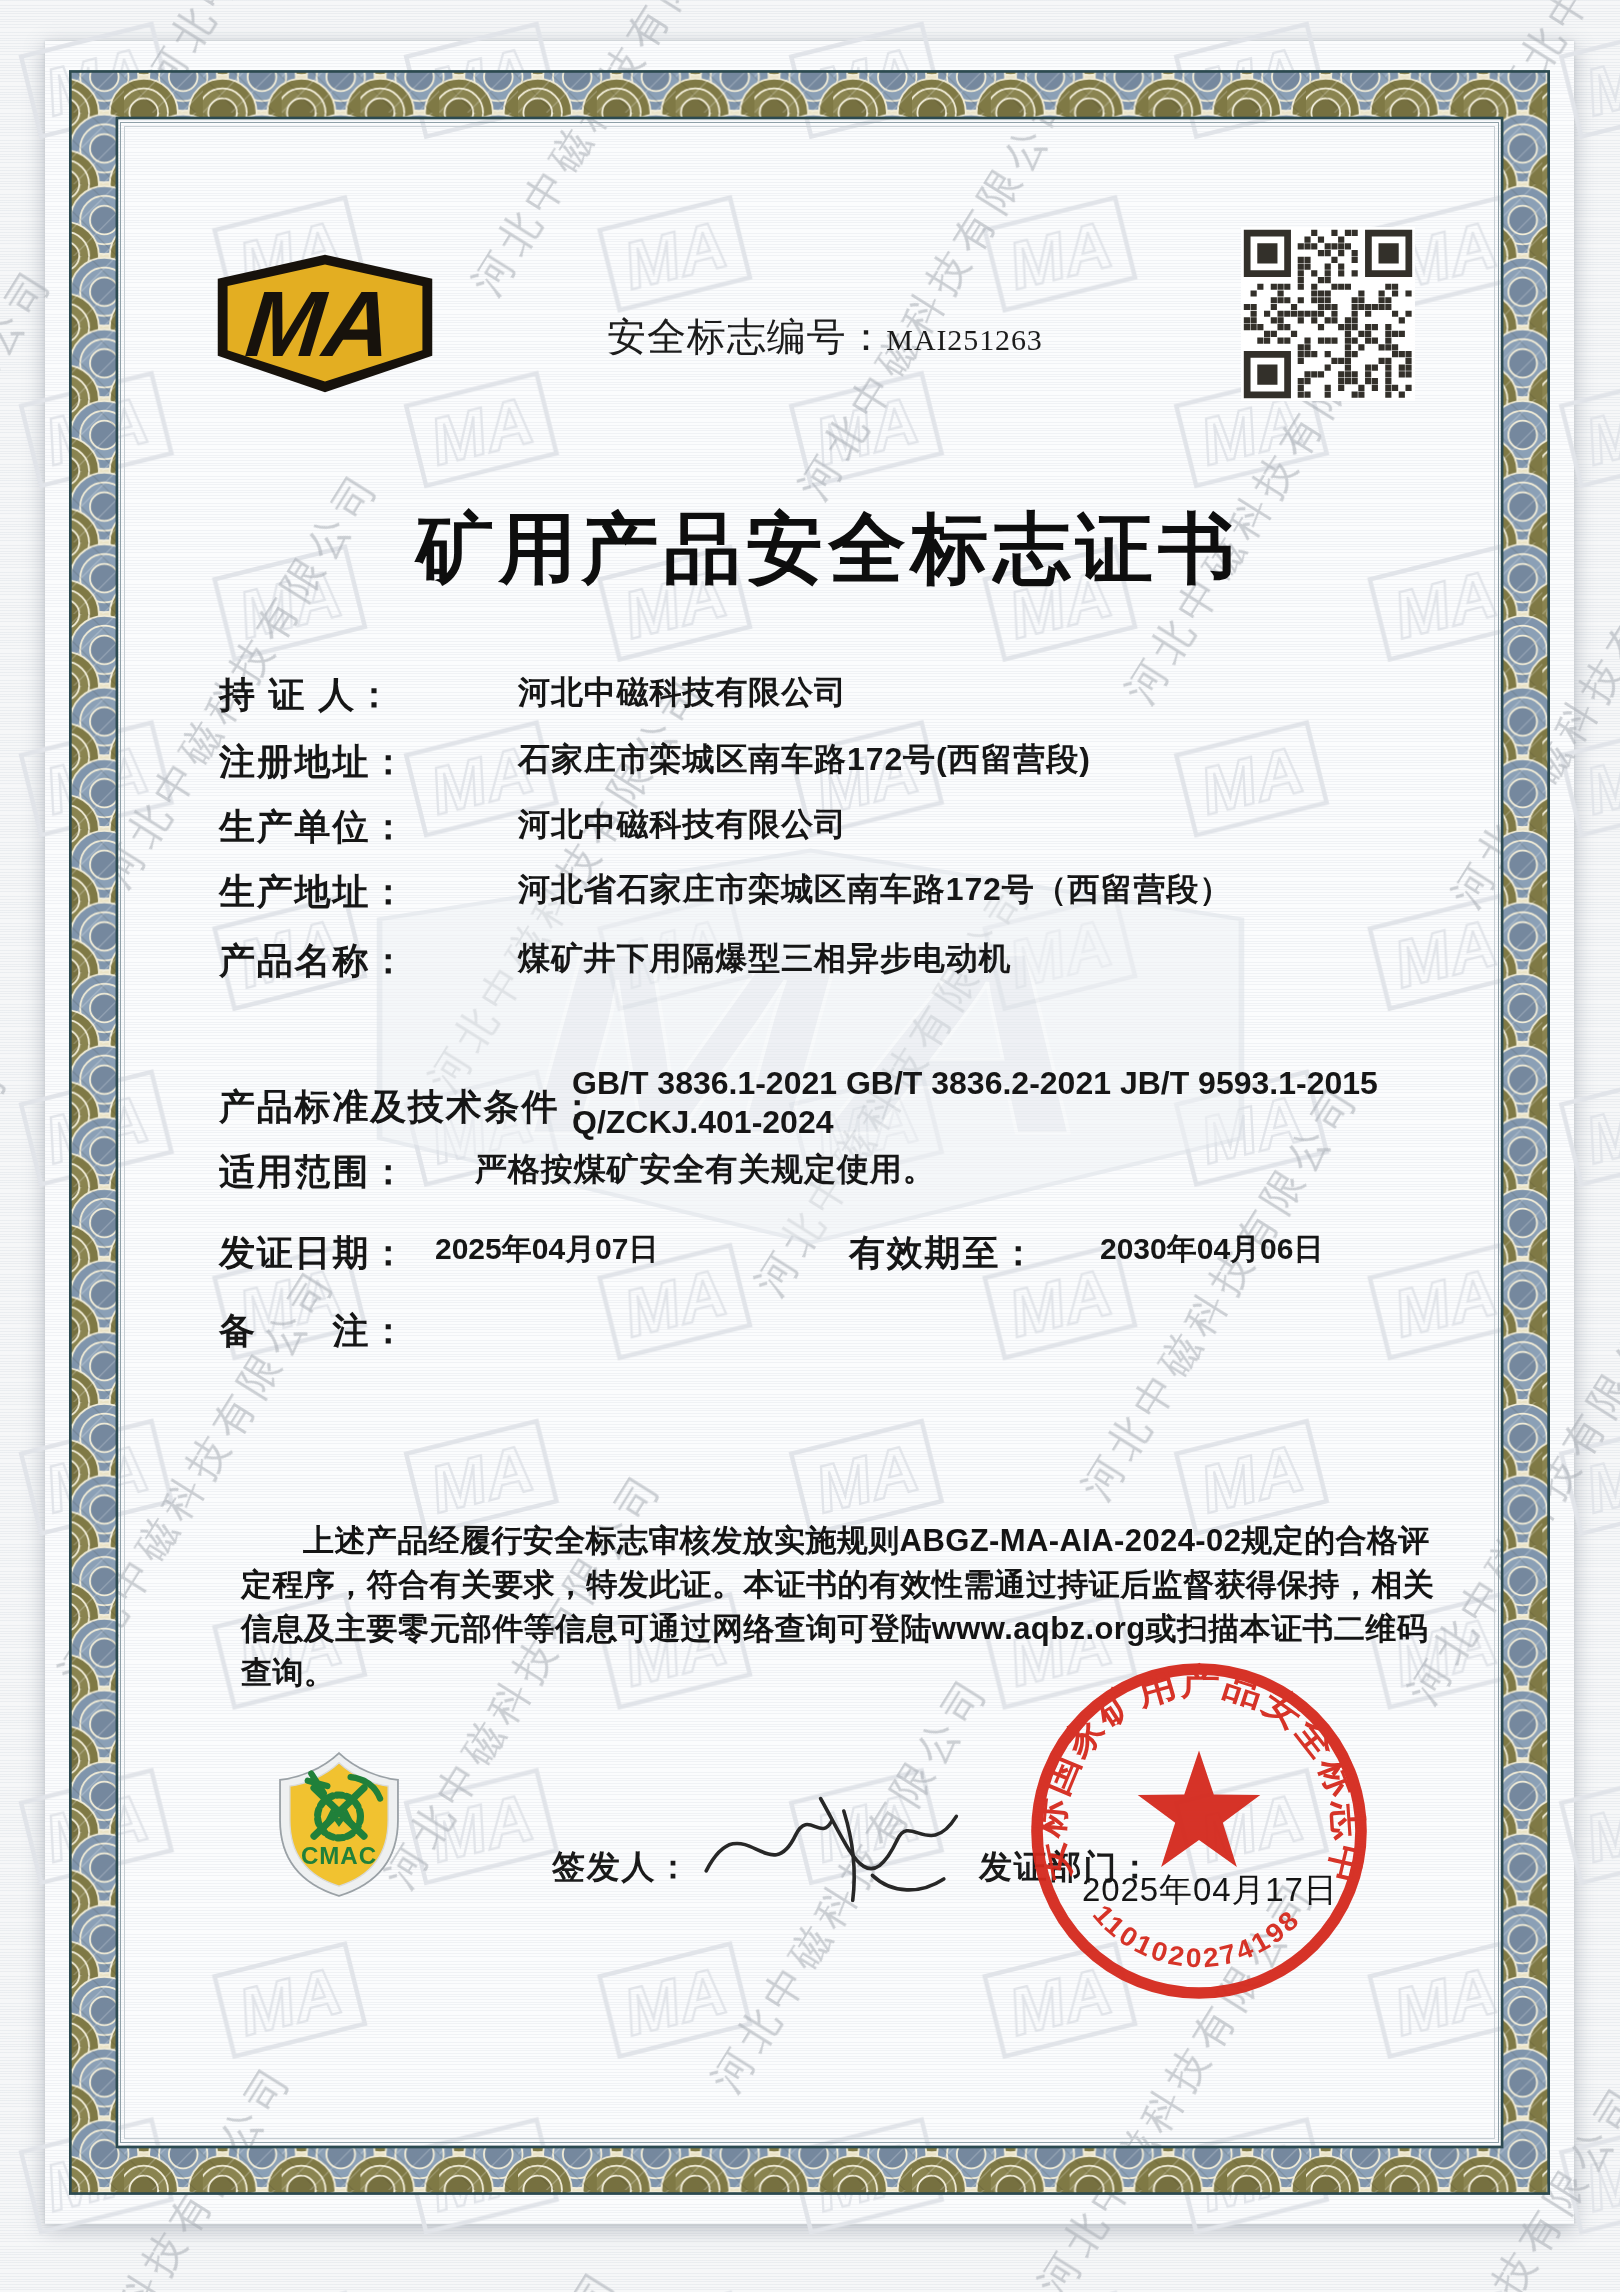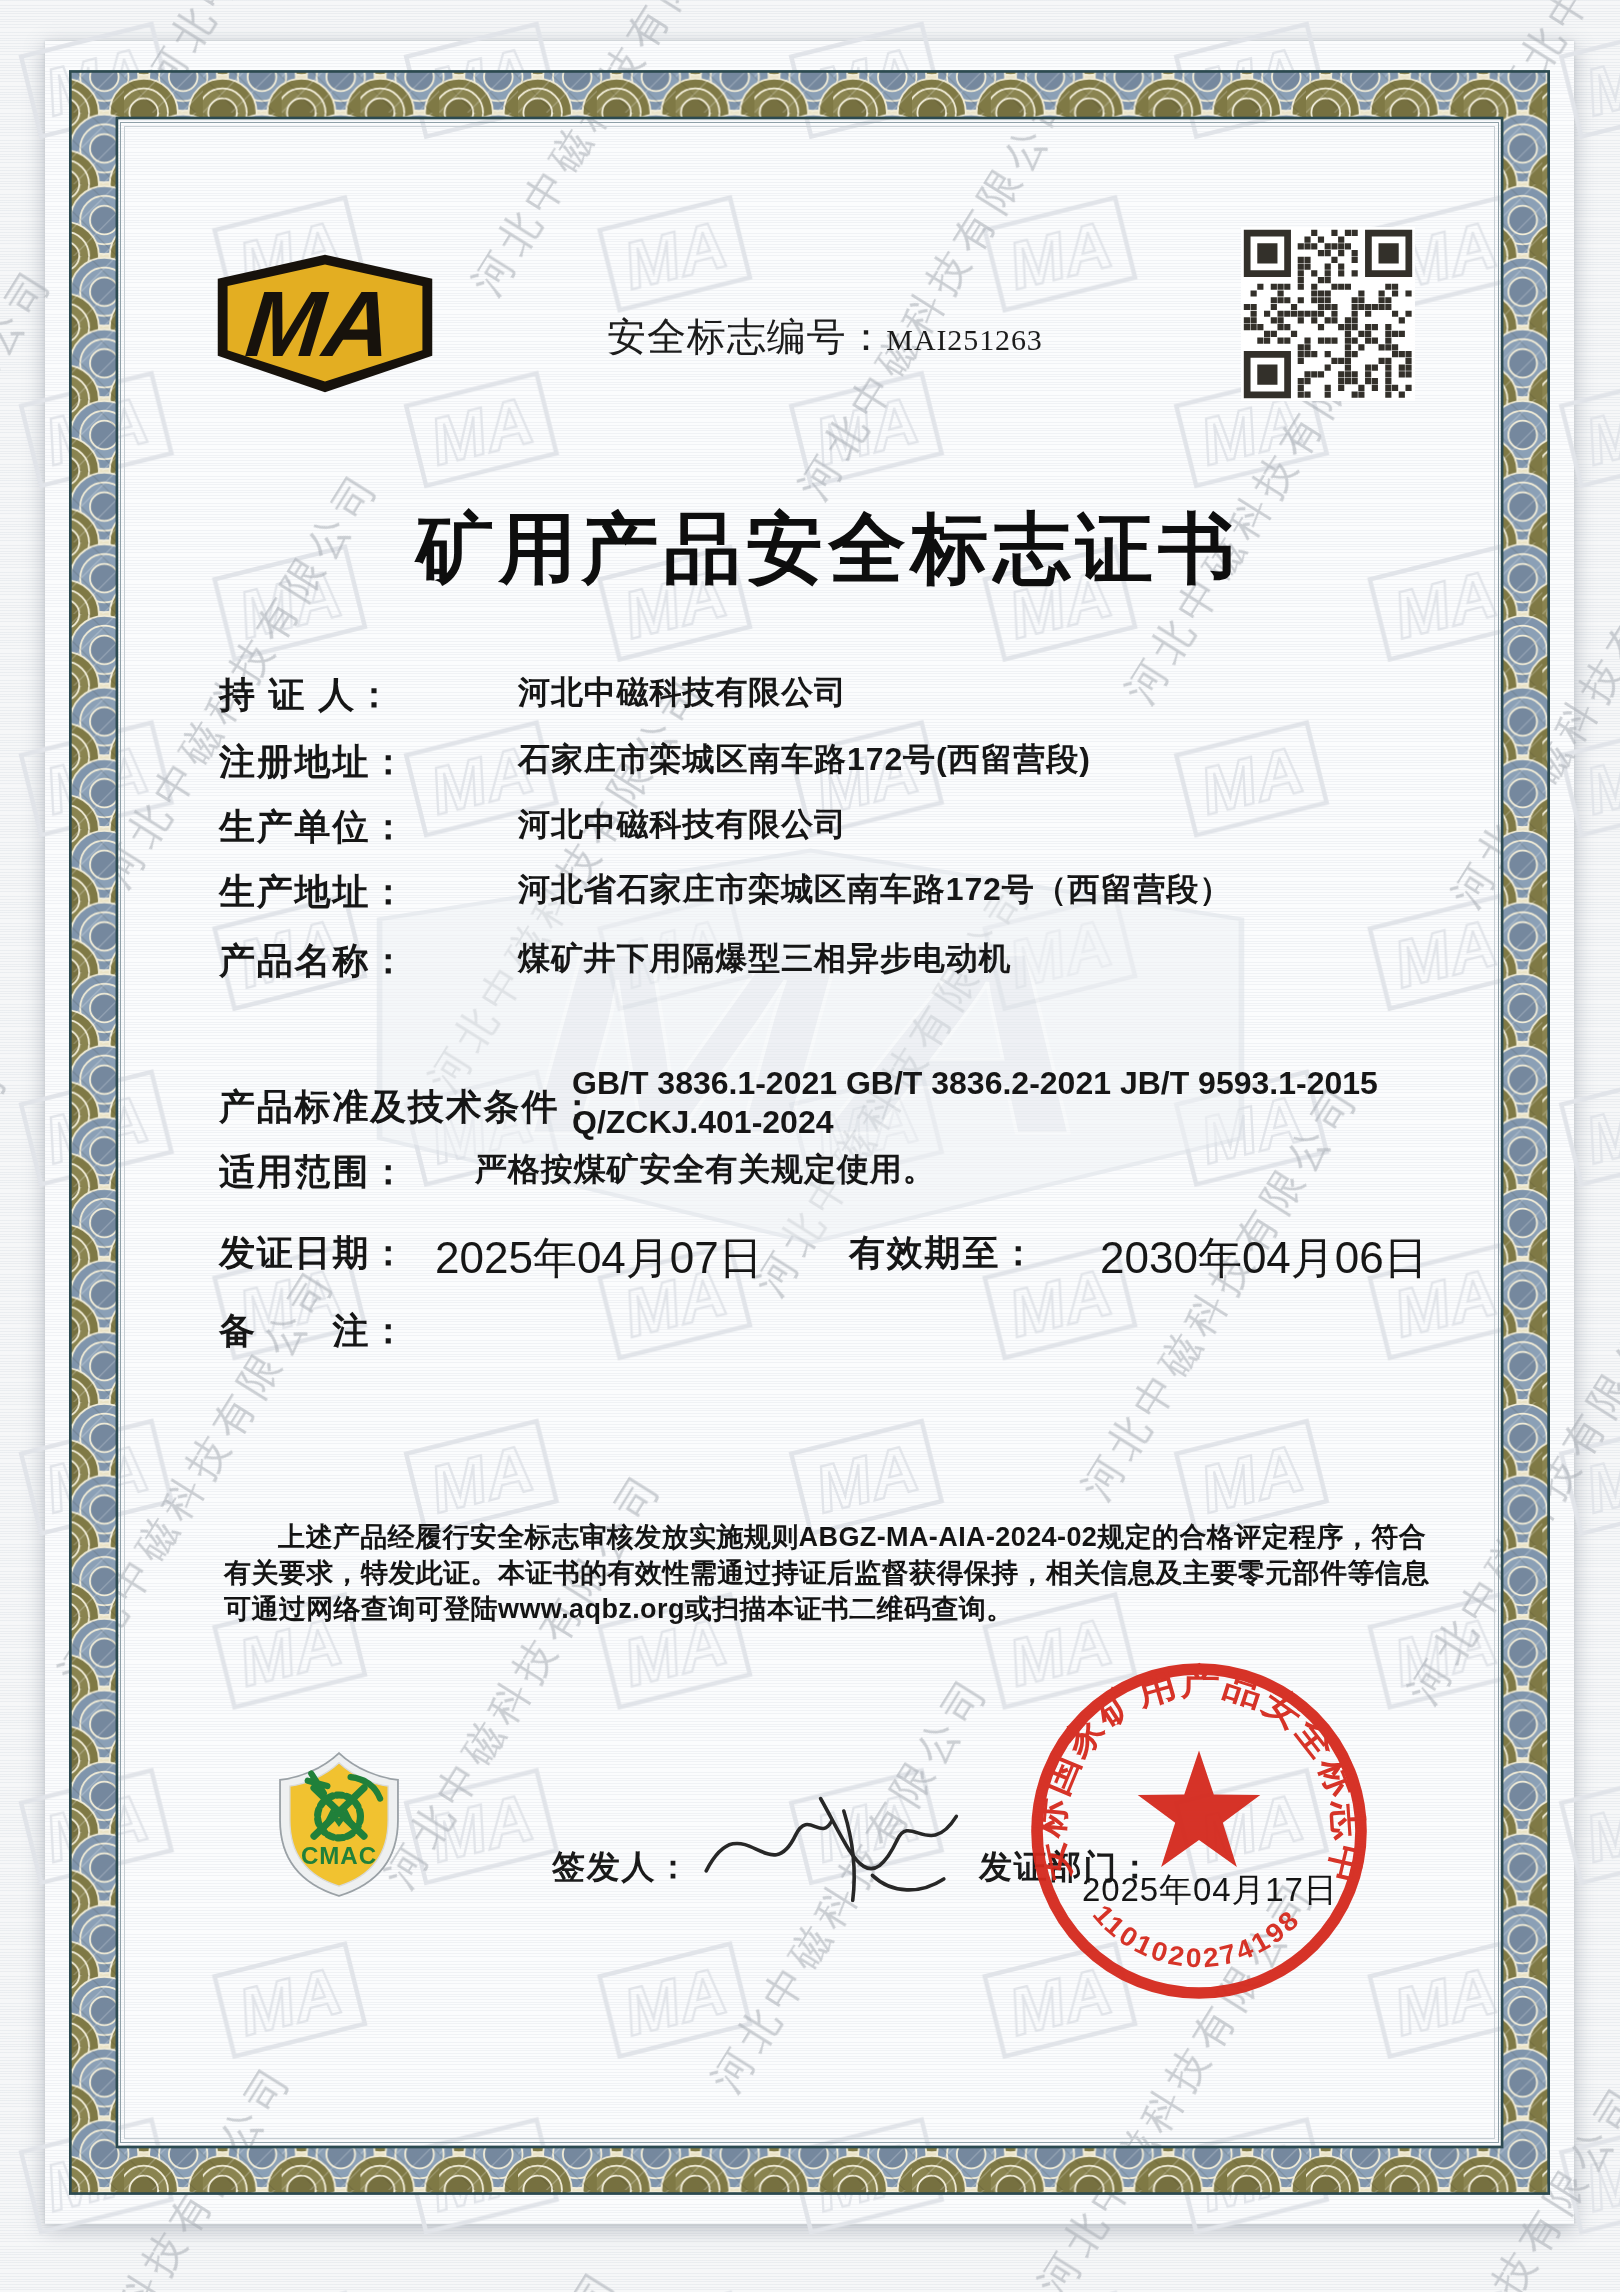--- a/index.html
+++ b/index.html
@@ -34,25 +34,25 @@
   .qr{position:absolute;left:1196px;top:186px;background:#fff;padding:0;}
   .doc-title{
     position:absolute;left:0;top:457px;width:100%;text-align:center;
     font-size:77px;font-weight:900;color:#0e0e0e;letter-spacing:5.4px;margin-left:19px;
   }
   
   .row{position:absolute;left:174px;display:flex;color:#161616;}
   .row .lbl{width:299px;font-size:36px;font-weight:600;letter-spacing:1.8px;flex:none;}
   .row .val{font-size:32px;font-weight:800;letter-spacing:0.9px;}
   .lbl-abs{position:absolute;font-size:36px;font-weight:600;letter-spacing:1.8px;color:#161616;}
-  .val-abs{position:absolute;font-size:44px;font-weight:400;color:#161616;}
+  .val-abs{position:absolute;font-size:30px;font-weight:700;color:#161616;}
   .std-val{position:absolute;left:527px;top:1023px;width:905px;font-size:32px;font-weight:700;line-height:39px;color:#161616;}
   .para{
-    position:absolute;left:179px;top:1478px;width:1209px;
-    font-size:27px;font-weight:700;line-height:36px;color:#141414;text-indent:2em;letter-spacing:0.4px;
+    position:absolute;left:196px;top:1478px;width:1209px;
+    font-size:31px;font-weight:700;line-height:44px;color:#141414;text-indent:2em;letter-spacing:0.4px;
   }
   
   .cmac-badge{position:absolute;left:227px;top:1709px;}
   .signer-label{position:absolute;left:507px;top:1804px;font-size:33px;font-weight:600;color:#1a1a1a;letter-spacing:1.8px;}
   .signature{position:absolute;left:641px;top:1745px;}
   .dept-label{position:absolute;left:934px;top:1804px;font-size:33px;font-weight:600;color:#1a1a1a;letter-spacing:1.8px;}
   .stamp{position:absolute;left:975px;top:1611px;z-index:4;opacity:.95;}
   .stamp-date{position:absolute;left:1037px;top:1827px;z-index:5;font-size:33px;color:#151515;letter-spacing:0.9px;}
 </style>
 </head>

